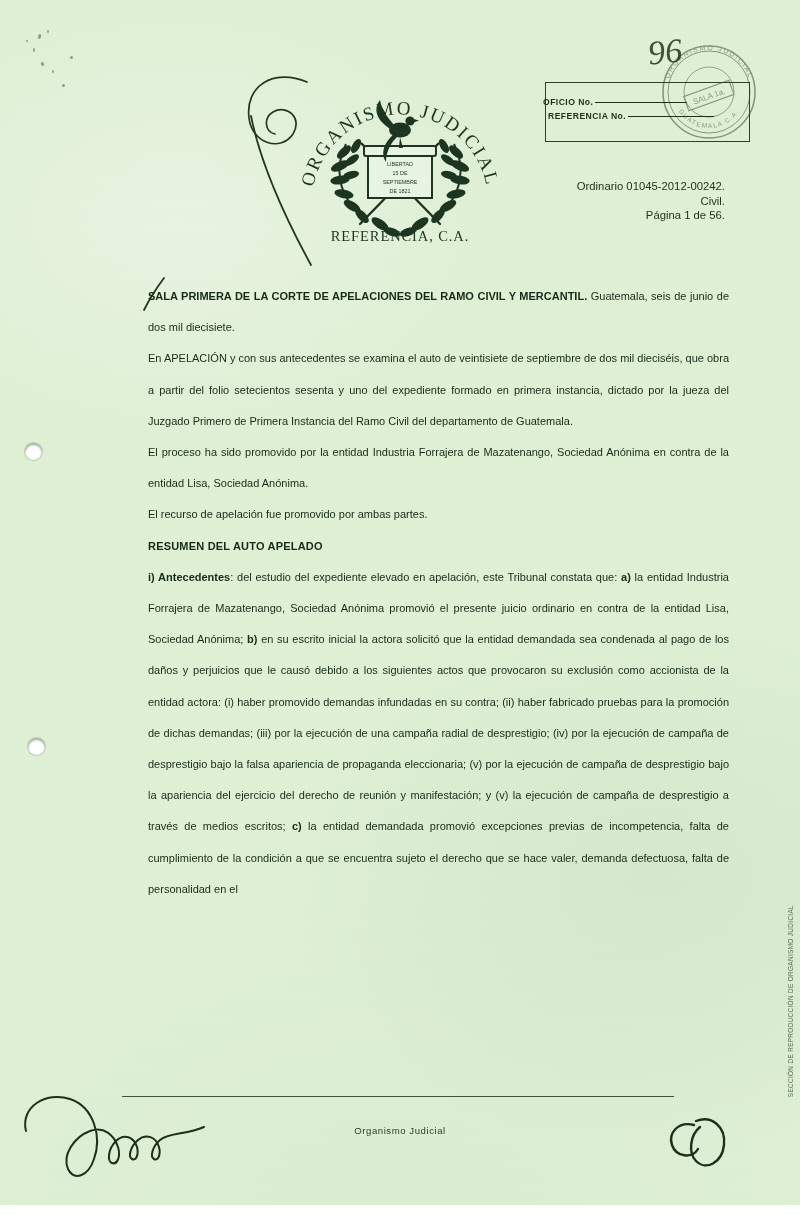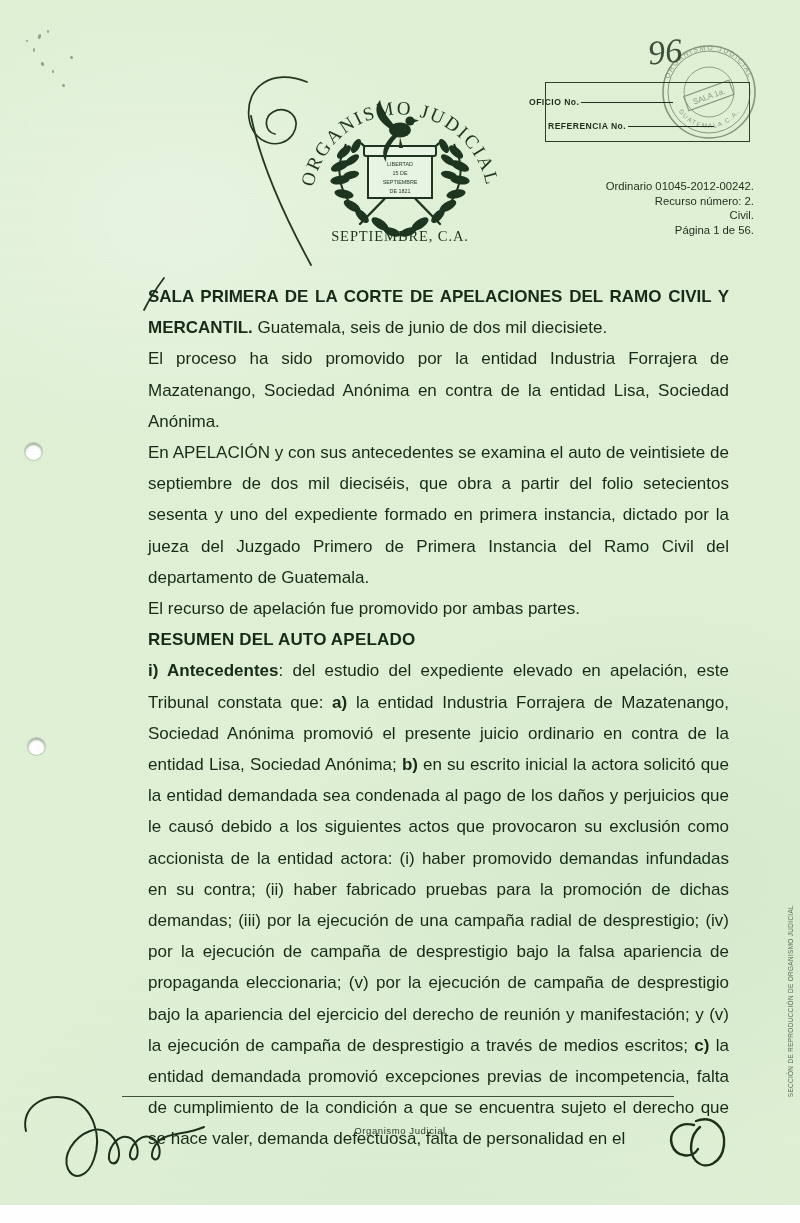--- a/index.html
+++ b/index.html
@@ -89,60 +89,60 @@
     white-space: nowrap;
     font-weight: 600;
   }
   .oficio-row .rule {
     display: inline-block;
     width: 92px;
     border-bottom: 1.4px solid #1b2f1c;
     margin-left: 2px;
     vertical-align: 2px;
   }
-  .oficio-r1 { left: 529px; top: 97px; }
-  .oficio-r2 { left: 548px; top: 121px; }
+  .oficio-r1 { left: 543px; top: 97px; }
+  .oficio-r2 { left: 548px; top: 111px; }
   .oficio-r2 .rule { width: 86px; }
 
   
   .seal { position: absolute; left: 655px; top: 38px; width: 108px; height: 108px; opacity: .5; }
   .seal svg { width: 100%; height: 100%; display: block; }
 
   
   .hand-96 {
     position: absolute; left: 648px; top: 33px;
     font-family: "Liberation Serif", serif;
     font-size: 34px;
     font-style: italic;
     color: #20331f;
     transform: rotate(-6deg);
     opacity: .85;
   }
 
   
   .meta {
     position: absolute;
-    left: 456px; top: 179px;
+    left: 427px; top: 179px;
     width: 298px;
     text-align: right;
     font-size: 11.3px;
     line-height: 14.6px;
     color: #1b2f1c;
   }
   .meta div { white-space: nowrap; }
 
   
   .body {
     position: absolute;
     left: 148px; top: 281px;
     width: 594px;
   }
   .body p {
     margin: 0 13px 0 0;
-    font-size: 17px;
+    font-size: 11px;
     line-height: 31.2px;
     text-align: justify;
     text-justify: inter-word;
     color: #152b18;
   }
   .body p:last-child { text-align: justify; }
   .b { font-weight: bold; }
   .center-head {
     text-align: left;
     font-weight: bold;
@@ -284,21 +284,21 @@
       </g>
 
       <g stroke="#1d3520" stroke-width="1.6" fill="#1d3520">
         <ellipse cx="80" cy="152" rx="9" ry="3.6" transform="rotate(34 80 152)"></ellipse>
         <ellipse cx="120" cy="152" rx="9" ry="3.6" transform="rotate(-34 120 152)"></ellipse>
         <ellipse cx="92" cy="160" rx="8" ry="3.2" transform="rotate(20 92 160)"></ellipse>
         <ellipse cx="108" cy="160" rx="8" ry="3.2" transform="rotate(-20 108 160)"></ellipse>
       </g>
     </svg>
   </div>
-  <div class="emblem-caption">SEPTIEMBRE, C.A.</div>
+  <div class="emblem-caption">REFERENCIA, C.A.</div>
 
   <div class="seal">
     <svg viewBox="0 0 108 108" xmlns="http://www.w3.org/2000/svg">
       <defs>
         <path id="sealarc" d="M 12,54 A 42,42 0 1 1 96,54" fill="none"></path>
         <path id="sealarc2" d="M 18,54 A 36,36 0 1 0 90,54" fill="none"></path>
       </defs>
       <circle cx="54" cy="54" r="46" fill="none" stroke="#2b402a" stroke-width="1.6"></circle>
       <circle cx="54" cy="54" r="41" fill="none" stroke="#2b402a" stroke-width="1"></circle>
       <circle cx="54" cy="54" r="25" fill="none" stroke="#2b402a" stroke-width="0.9"></circle>
@@ -320,38 +320,37 @@
   <div class="oficio-box"></div>
   <div class="oficio-row oficio-r1">
     <span>OFICIO No.</span><span class="rule"></span>
   </div>
   <div class="oficio-row oficio-r2">
     <span>REFERENCIA No.</span><span class="rule"></span>
   </div>
 
   <div class="meta">
     <div>Ordinario 01045-2012-00242.</div>
-    <div>Recurso número: 2.</div>
     <div>Civil.</div>
     <div>Página 1 de 56.</div>
   </div>
 
   <div class="pen-stroke">
     <svg viewBox="0 0 34 36" fill="none" xmlns="http://www.w3.org/2000/svg">
       <path d="M4 34 C 10 22, 18 10, 24 2" stroke="#22371f" stroke-width="1.8" stroke-linecap="round"></path>
     </svg>
   </div>
 
   <div class="body">
 
     <p><span class="b">SALA PRIMERA DE LA CORTE DE APELACIONES DEL RAMO CIVIL Y MERCANTIL.</span><span> Guatemala, seis de junio de dos mil diecisiete.</span></p>
 
+    <p>En APELACIÓN y con sus antecedentes se examina el auto de veintisiete de septiembre de dos mil dieciséis, que obra a partir del folio setecientos sesenta y uno del expediente formado en primera instancia, dictado por la jueza del Juzgado Primero de Primera Instancia del Ramo Civil del departamento de Guatemala.</p>
+
     <p>El proceso ha sido promovido por la entidad Industria Forrajera de Mazatenango, Sociedad Anónima en contra de la entidad Lisa, Sociedad Anónima.</p>
-
-    <p>En APELACIÓN y con sus antecedentes se examina el auto de veintisiete de septiembre de dos mil dieciséis, que obra a partir del folio setecientos sesenta y uno del expediente formado en primera instancia, dictado por la jueza del Juzgado Primero de Primera Instancia del Ramo Civil del departamento de Guatemala.</p>
 
     <p class="noj">El recurso de apelación fue promovido por ambas partes.</p>
 
     <p class="center-head">RESUMEN DEL AUTO APELADO</p>
 
     <p><span class="b">i) Antecedentes</span><span>: del estudio del expediente elevado en apelación, este Tribunal constata que: </span><span class="b">a)</span><span> la entidad Industria Forrajera de Mazatenango, Sociedad Anónima promovió el presente juicio ordinario en contra de la entidad Lisa, Sociedad Anónima; </span><span class="b">b)</span><span> en su escrito inicial la actora solicitó que la entidad demandada sea condenada al pago de los daños y perjuicios que le causó debido a los siguientes actos que provocaron su exclusión como accionista de la entidad actora: (i) haber promovido demandas infundadas en su contra; (ii) haber fabricado pruebas para la promoción de dichas demandas; (iii) por la ejecución de una campaña radial de desprestigio; (iv) por la ejecución de campaña de desprestigio bajo la falsa apariencia de propaganda eleccionaria; (v) por la ejecución de campaña de desprestigio bajo la apariencia del ejercicio del derecho de reunión y manifestación; y (v) la ejecución de campaña de desprestigio a través de medios escritos; </span><span class="b">c)</span><span> la entidad demandada promovió excepciones previas de incompetencia, falta de cumplimiento de la condición a que se encuentra sujeto el derecho que se hace valer, demanda defectuosa, falta de personalidad en el</span></p>
 
   </div>
 
   <div class="vertical-mark">SECCIÓN DE REPRODUCCIÓN DE ORGANISMO JUDICIAL</div>

